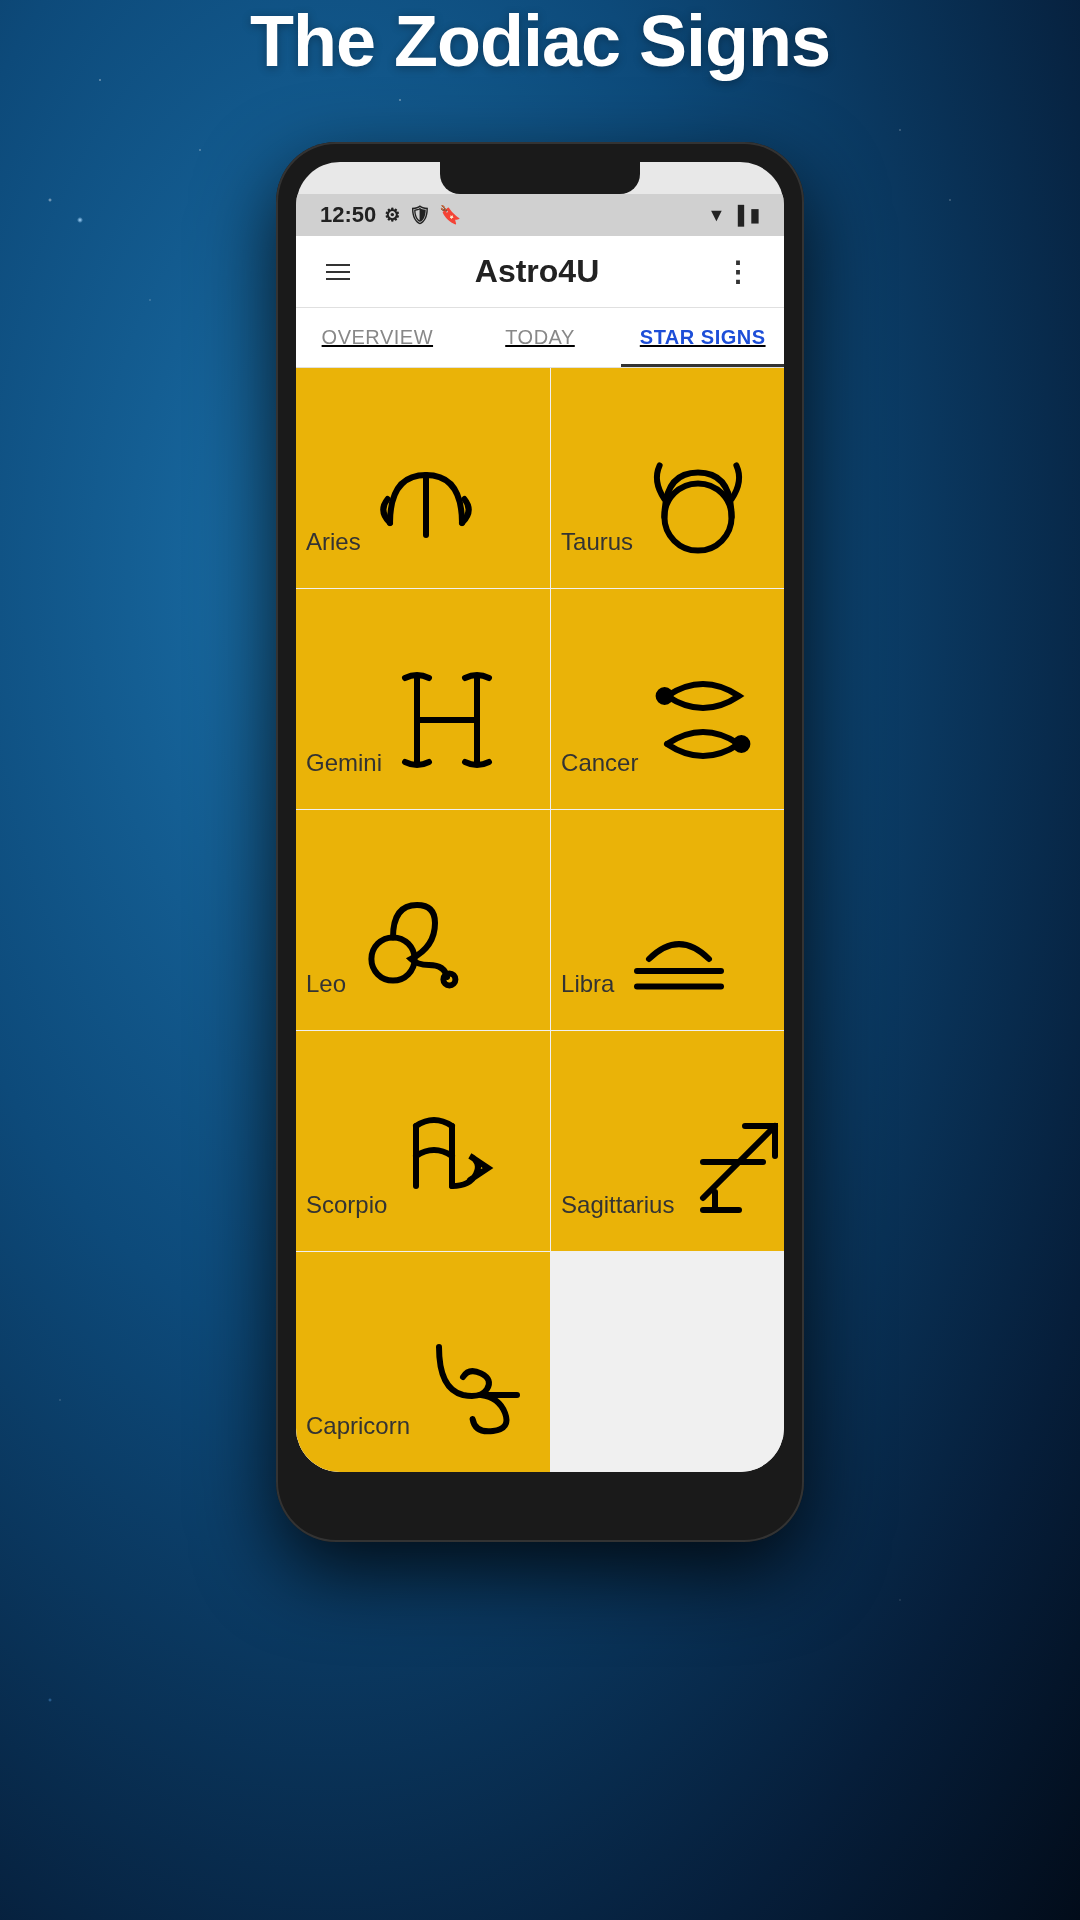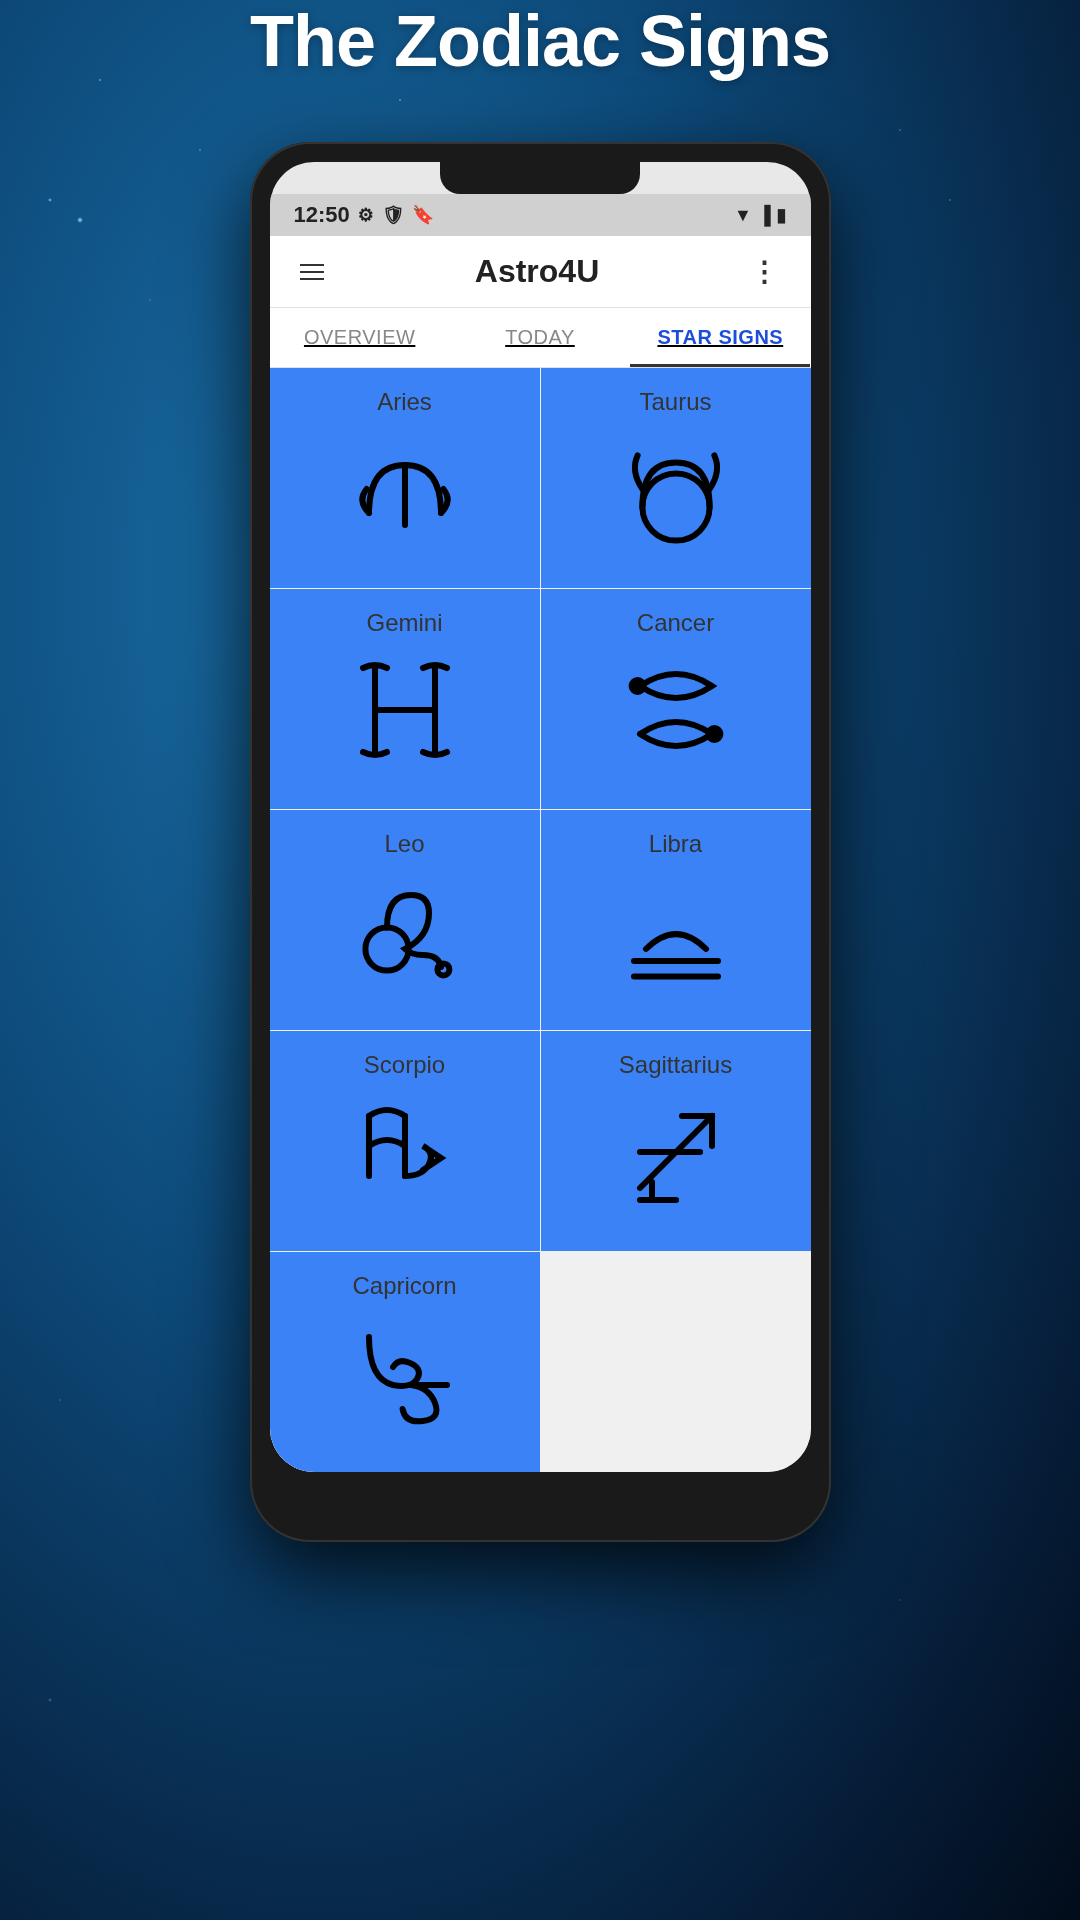--- a/index.html
+++ b/index.html
@@ -49,21 +49,21 @@
       font-weight: 800;
       text-align: center;
       margin-bottom: 60px;
       z-index: 1;
       text-shadow: 0 2px 10px rgba(0,0,0,0.3);
       letter-spacing: -1px;
     }
 
     
     .phone-frame {
-      width: 581px;
+      width: 528px;
       min-height: 1400px;
       background: #1a1a1a;
       border-radius: 60px;
       padding: 20px;
       z-index: 1;
       box-shadow: 0 30px 80px rgba(0,0,0,0.8), inset 0 0 0 2px #333;
       position: relative;
     }
 
     .phone-inner {
@@ -193,24 +193,24 @@
 
     
     .zodiac-grid {
       display: grid;
       grid-template-columns: 1fr 1fr;
       background: #f0f0f0;
       gap: 1px;
     }
 
     .zodiac-cell {
-      background: #3b82f6;
-      display: flex;
-      flex-direction: column;
-      align-items: center;
+      background: #eab308;
+      display: flex;
+      flex-direction: row;
+      align-items: flex-end;
       padding: 20px 10px 24px;
       cursor: pointer;
       min-height: 220px;
       justify-content: flex-start;
     }
 
     .zodiac-name {
       font-size: 24px;
       color: #333;
       margin-bottom: 8px;

